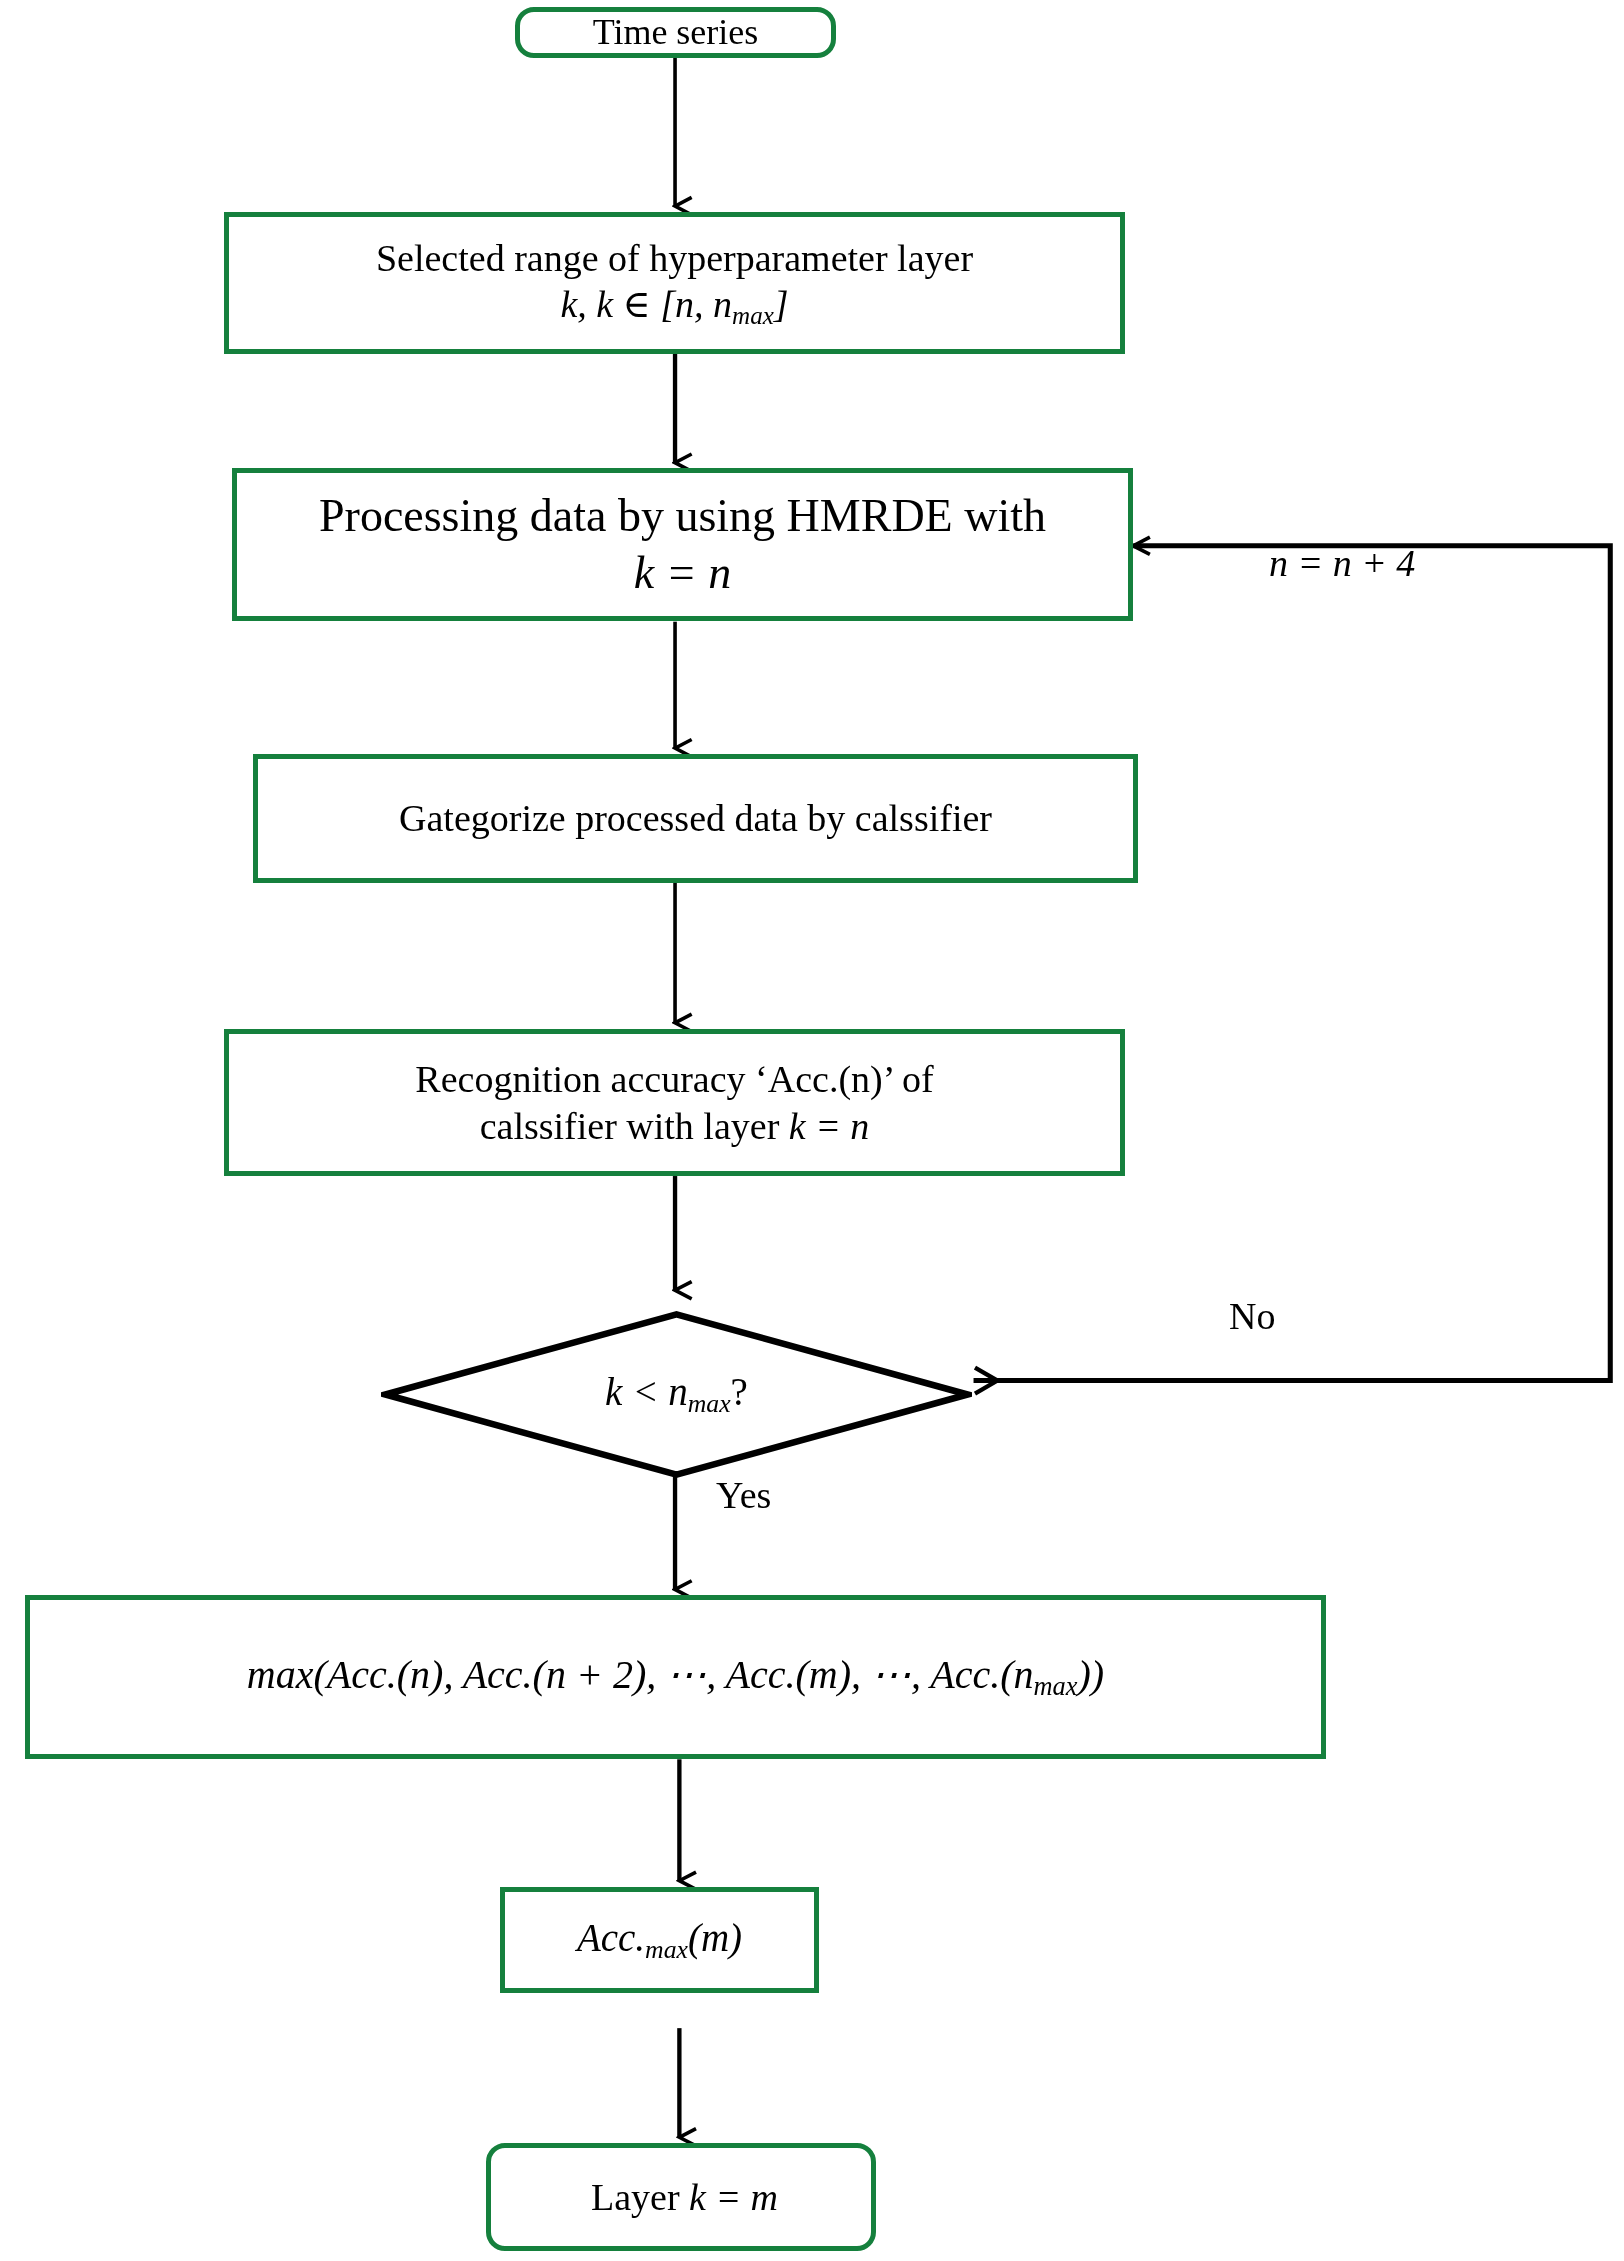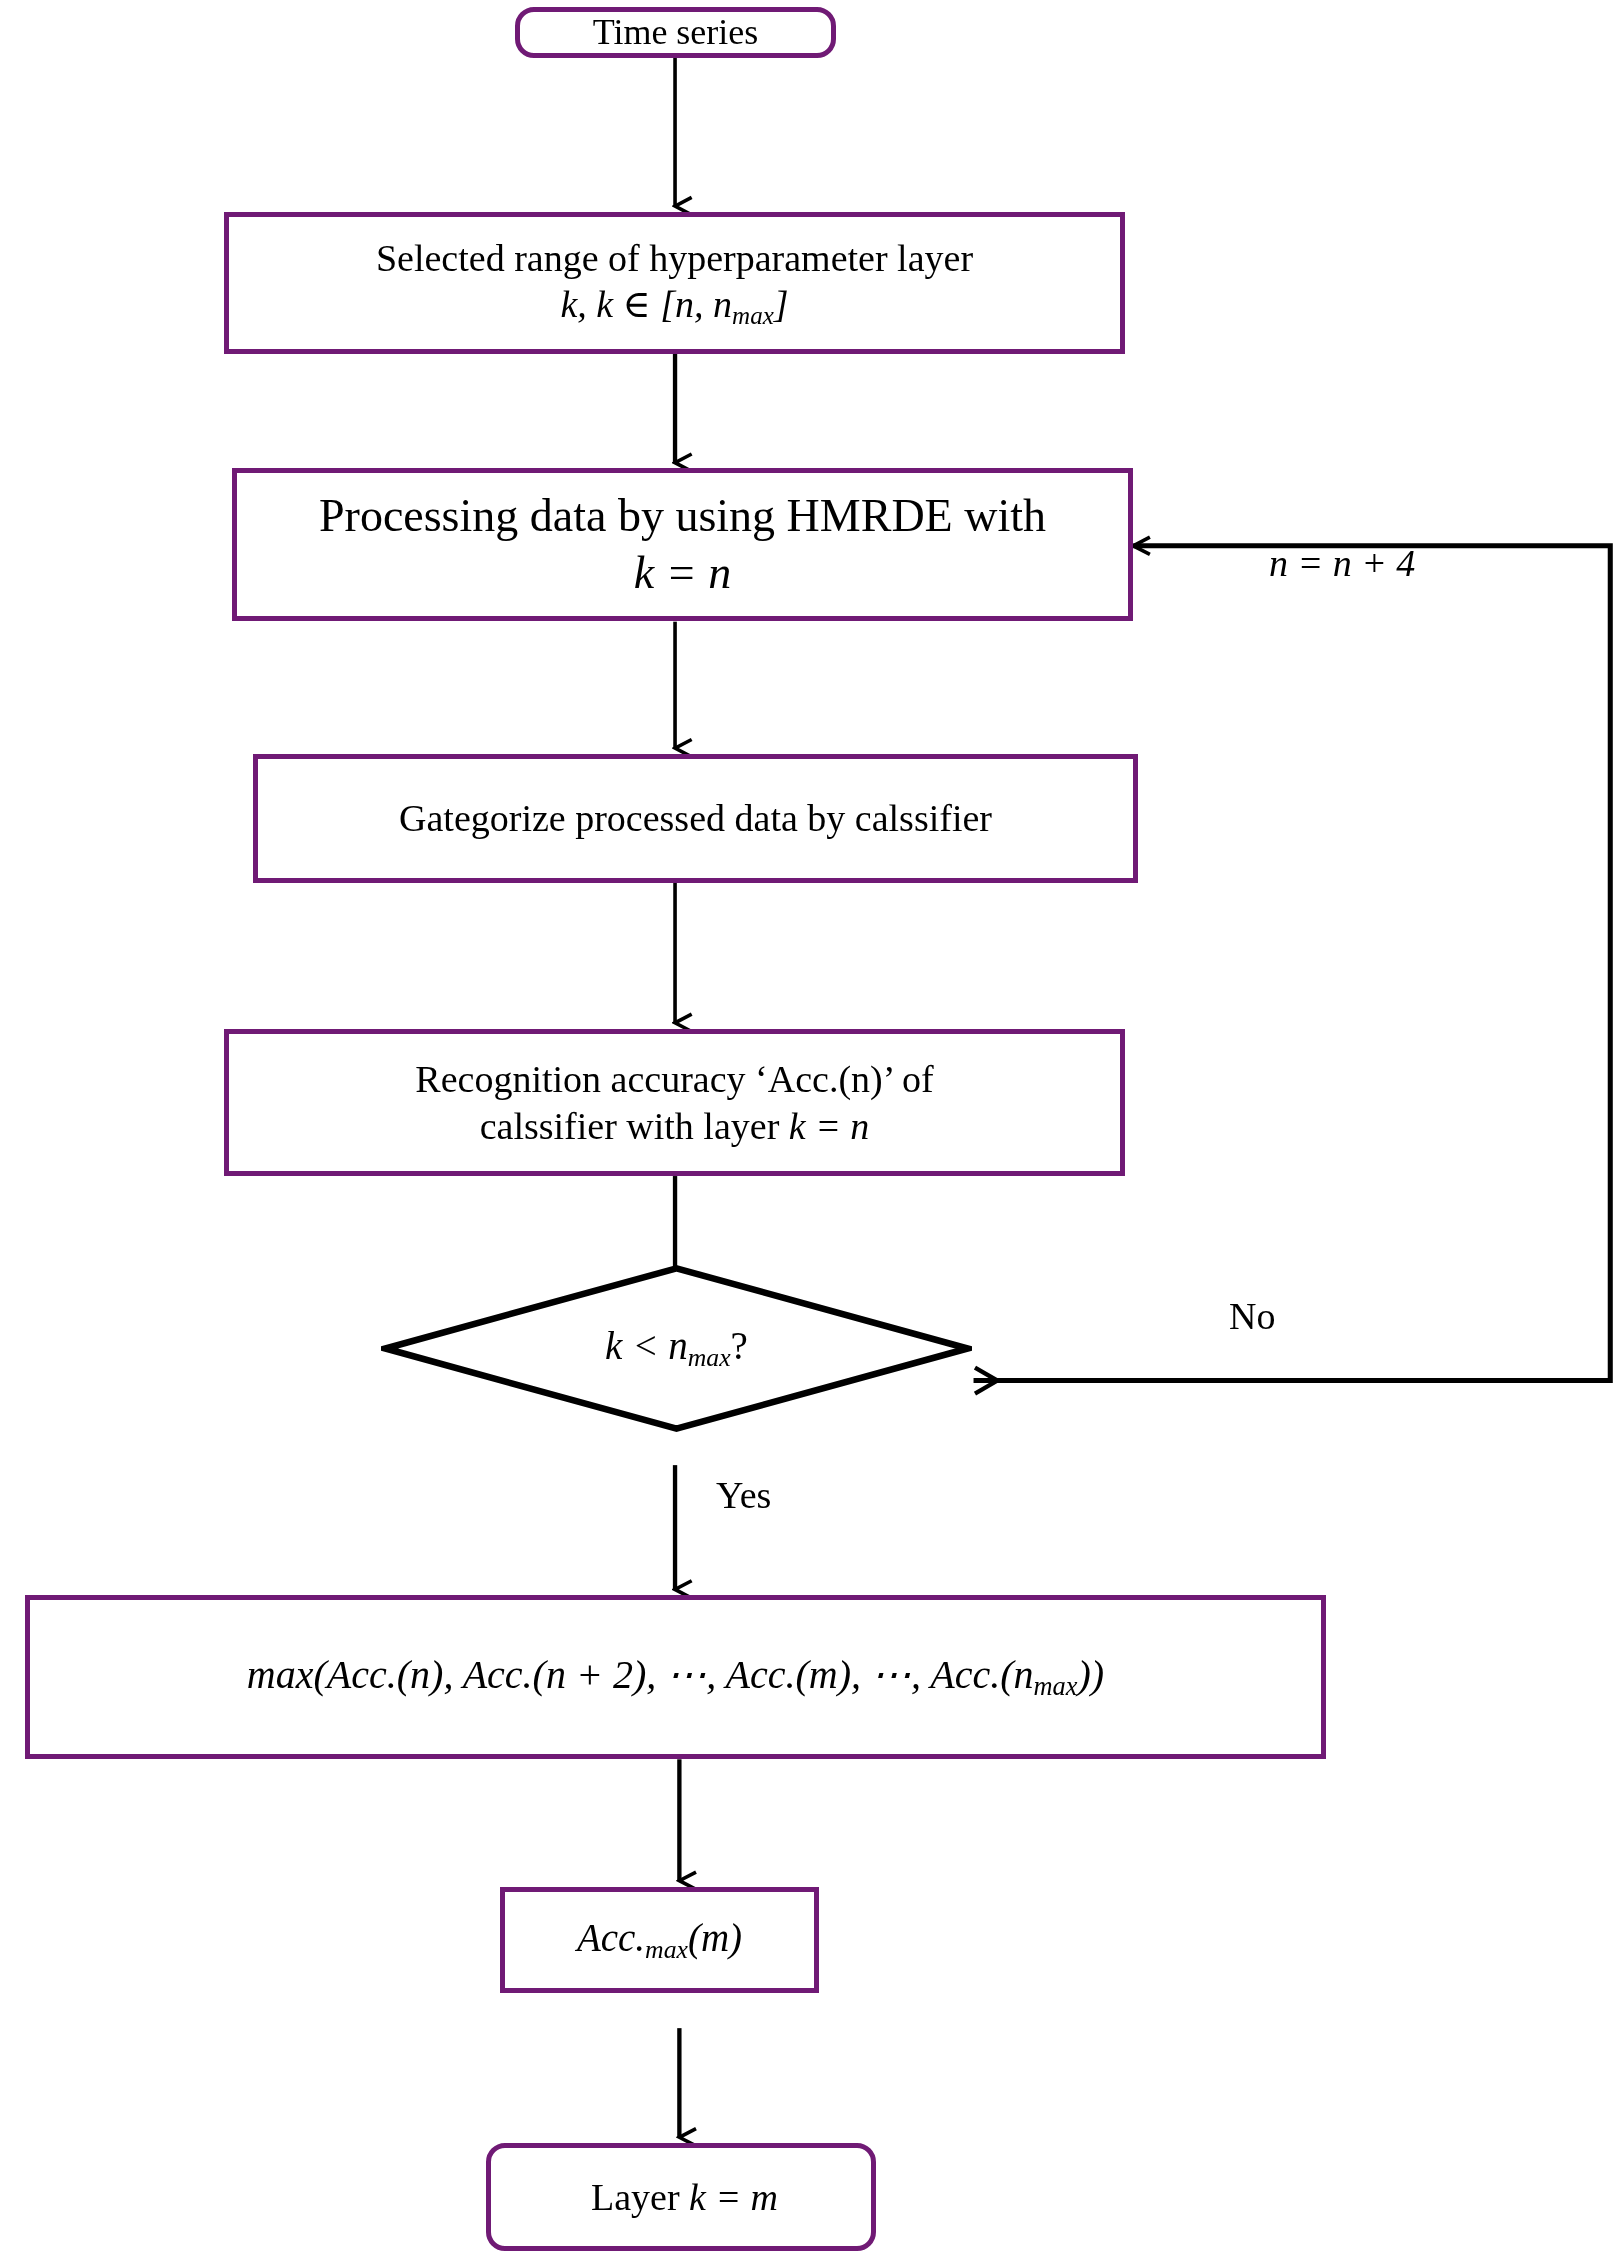--- a/index.html
+++ b/index.html
@@ -13,21 +13,21 @@
   #canvas {
     position: relative;
     width: 1624px;
     height: 2261px;
     background: #ffffff;
     overflow: hidden;
   }
   .node {
     position: absolute;
     box-sizing: border-box;
-    border: 5px solid #701a75;
+    border: 5px solid #15803d;
     background: #ffffff;
     display: flex;
     align-items: center;
     justify-content: center;
     text-align: center;
     color: #000000;
     line-height: 1.22;
   }
   .node.rounded {
     border-radius: 19px;
@@ -57,21 +57,21 @@
   #node-categorize    { left: 233px;  top: 754px; width: 885px; height: 129px; font-size: 38px; margin-left: 20px; }
   #node-recognition   { left: 224px;  top: 1029px; width: 901px; height: 147px; font-size: 38px; }
   #node-max-formula   { left: 25px;   top: 1595px; width: 1301px; height: 164px; font-size: 40px; }
   #node-accmax        { left: 500px;  top: 1887px; width: 319px;  height: 106px; font-size: 39px; }
   #node-layer         { left: 486px;  top: 2143px; width: 390px;  height: 108px; font-size: 38px; padding-left: 7px; }
 
   
   #node-decision {
     position: absolute;
     left: 381px;
-    top: 1264px;
+    top: 1310px;
     width: 591px;
     height: 169px;
   }
   #node-decision svg { display: block; width: 100%; height: 100%; }
   #node-decision .diamond-label {
     position: absolute;
     left: 0; top: 0;
     width: 100%; height: 100%;
     display: flex;
     align-items: center;

